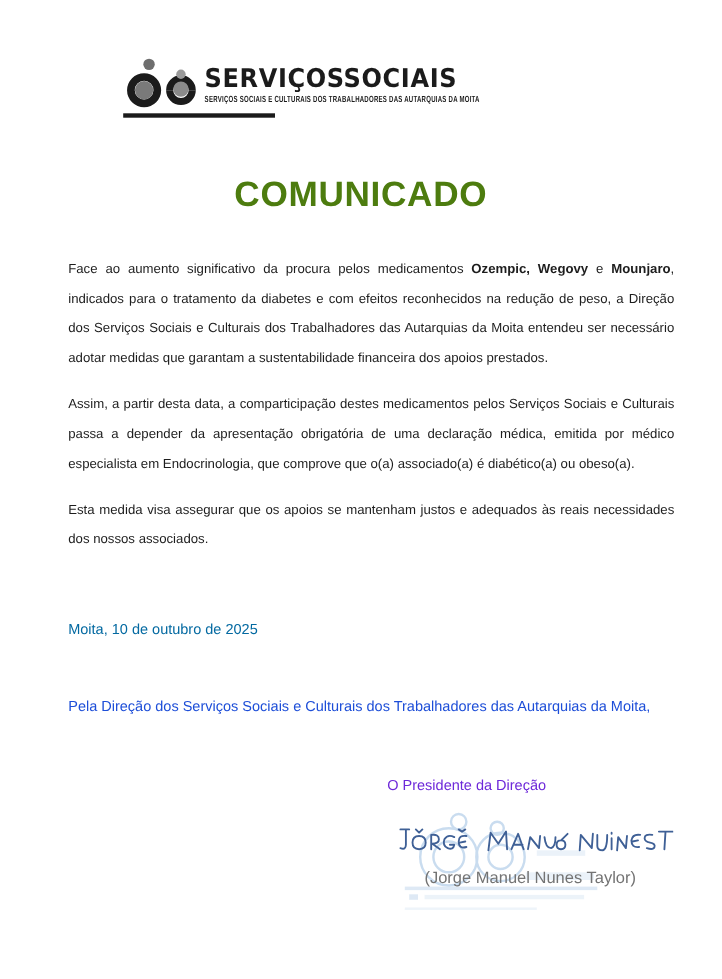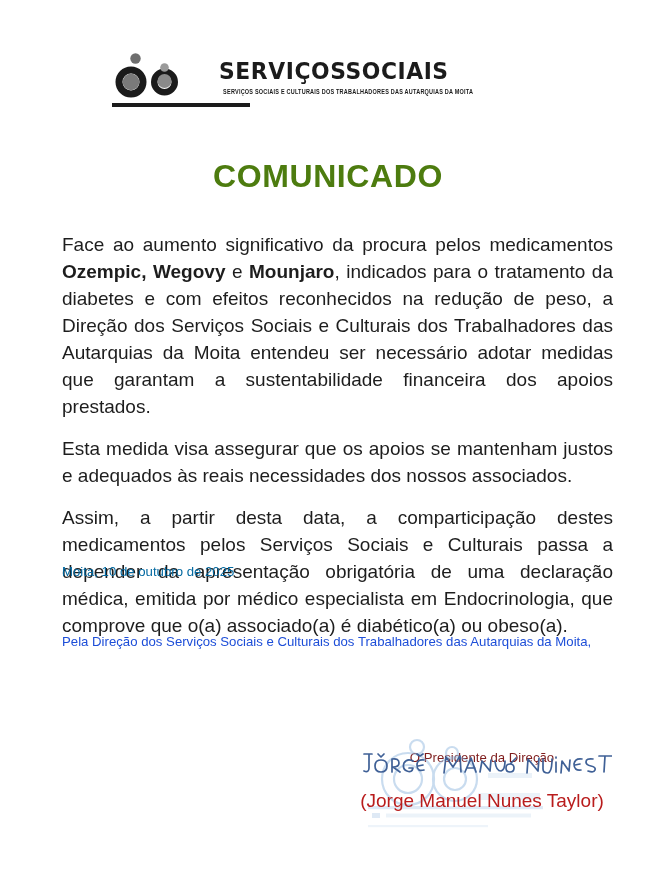--- a/index.html
+++ b/index.html
@@ -24,21 +24,20 @@
     background: #ffffff;
   }
 
   
   .letterhead {
     position: absolute;
     left: 108px;
     top: 52px;
     width: 400px;
     height: 62px;
-    text-align: center;
   }
 
   .emblem {
     position: absolute;
     left: 0;
     top: 0;
     width: 78px;
     height: 50px;
   }
 
@@ -100,21 +99,21 @@
   .body-block {
     position: absolute;
     left: 62px;
     top: 231px;
     width: 551px;
   }
 
   .para {
     text-align: justify;
     text-justify: inter-word;
-    font-size: 19px;
+    font-size: 12px;
     line-height: 27px;
     color: #1d1d1d;
     margin: 0 0 15px 0;
   }
   .para:last-child { margin-bottom: 0; }
   .para b { font-weight: 700; }
 
   .date-line {
     position: absolute;
     left: 62px;
@@ -142,24 +141,22 @@
     top: 706px;
     width: 260px;
     height: 130px;
   }
 
   .sig-title {
     position: absolute;
     left: 0;
     right: 0;
     top: 0;
-    text-align: center;
     font-size: 13.2px;
-    color: #7f1d1d;
-    margin-top: 44px;
+    color: #6d28d9;
   }
 
   .stamp {
     position: absolute;
     left: 8px;
     top: 27px;
     width: 215px;
     height: 100px;
     opacity: 0.5;
     pointer-events: none;
@@ -172,22 +169,22 @@
     width: 254px;
     height: 42px;
   }
 
   .sig-name {
     position: absolute;
     left: 0;
     right: 0;
     top: 84px;
     text-align: center;
-    font-size: 19px;
-    color: #b91c1c;
+    font-size: 15px;
+    color: #737373;
   }
 </style>
 </head>
 <body>
 
 <div class="page">
 
   <div class="letterhead">
 
     <div class="emblem">
@@ -211,22 +208,22 @@
       <div class="wordmark-sub">SERVIÇOS SOCIAIS E CULTURAIS DOS TRABALHADORES DAS AUTARQUIAS DA MOITA</div>
     </div>
 
     <div class="letterhead-rule"></div>
   </div>
 
   <div class="doc-title">COMUNICADO</div>
 
   <div class="body-block">
     <p class="para"><span>Face ao aumento significativo da procura pelos medicamentos </span><b>Ozempic, Wegovy</b><span> e </span><b>Mounjaro</b><span>, indicados para o tratamento da diabetes e com efeitos reconhecidos na redução de peso, a Direção dos Serviços Sociais e Culturais dos Trabalhadores das Autarquias da Moita entendeu ser necessário adotar medidas que garantam a sustentabilidade financeira dos apoios prestados.</span></p>
+    <p class="para"><span>Assim, a partir desta data, a comparticipação destes medicamentos pelos Serviços Sociais e Culturais passa a depender da apresentação obrigatória de uma declaração médica, emitida por médico especialista em Endocrinologia, que comprove que o(a) associado(a) é diabético(a) ou obeso(a).</span></p>
     <p class="para"><span>Esta medida visa assegurar que os apoios se mantenham justos e adequados às reais necessidades dos nossos associados.</span></p>
-    <p class="para"><span>Assim, a partir desta data, a comparticipação destes medicamentos pelos Serviços Sociais e Culturais passa a depender da apresentação obrigatória de uma declaração médica, emitida por médico especialista em Endocrinologia, que comprove que o(a) associado(a) é diabético(a) ou obeso(a).</span></p>
   </div>
 
   <div class="date-line">Moita, 10 de outubro de 2025</div>
 
   <div class="closing">Pela  Direção dos Serviços Sociais e Culturais dos Trabalhadores das Autarquias da Moita,</div>
 
   <div class="sig-block">
 
     <div class="sig-title">O Presidente da Direção</div>
 

